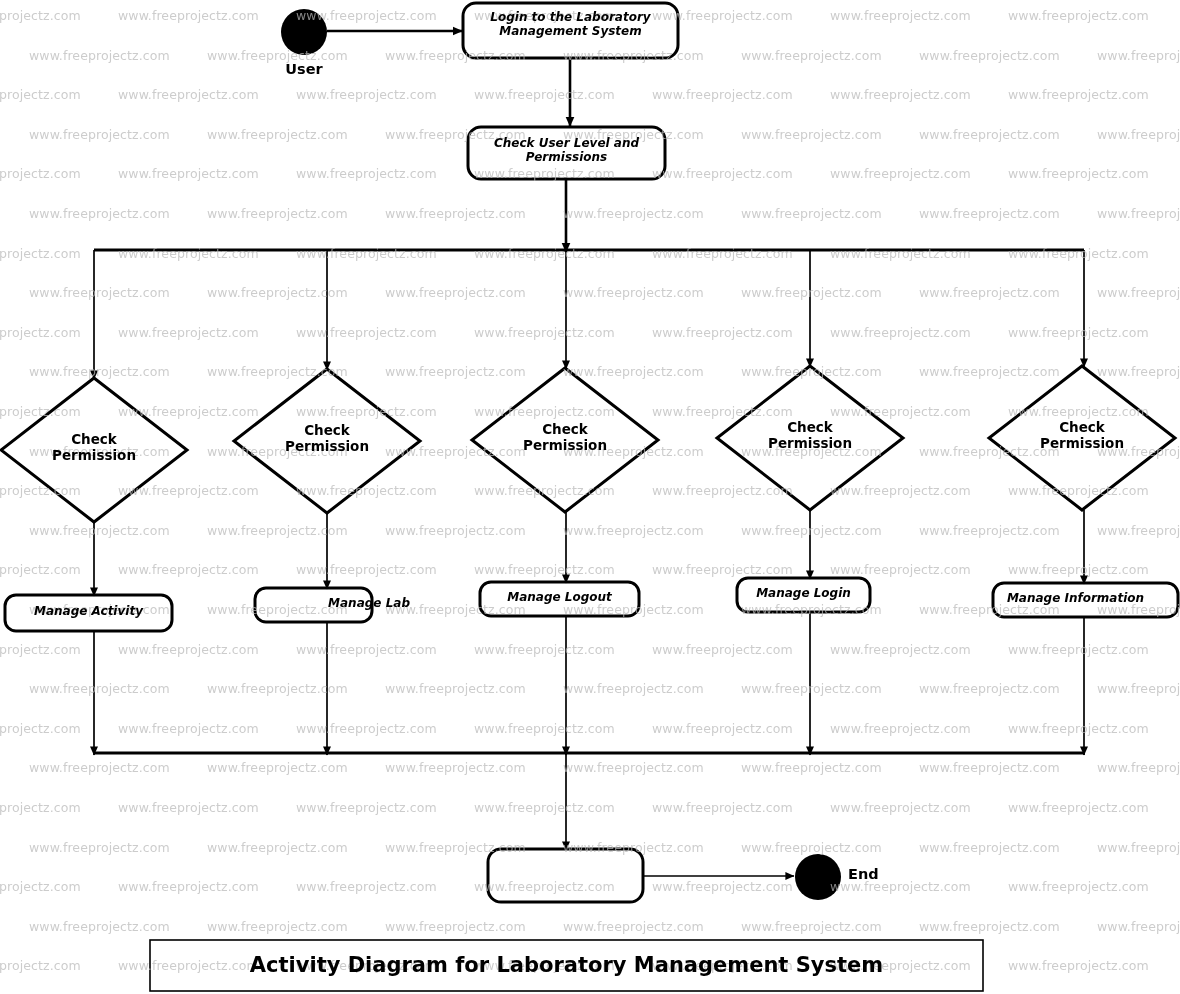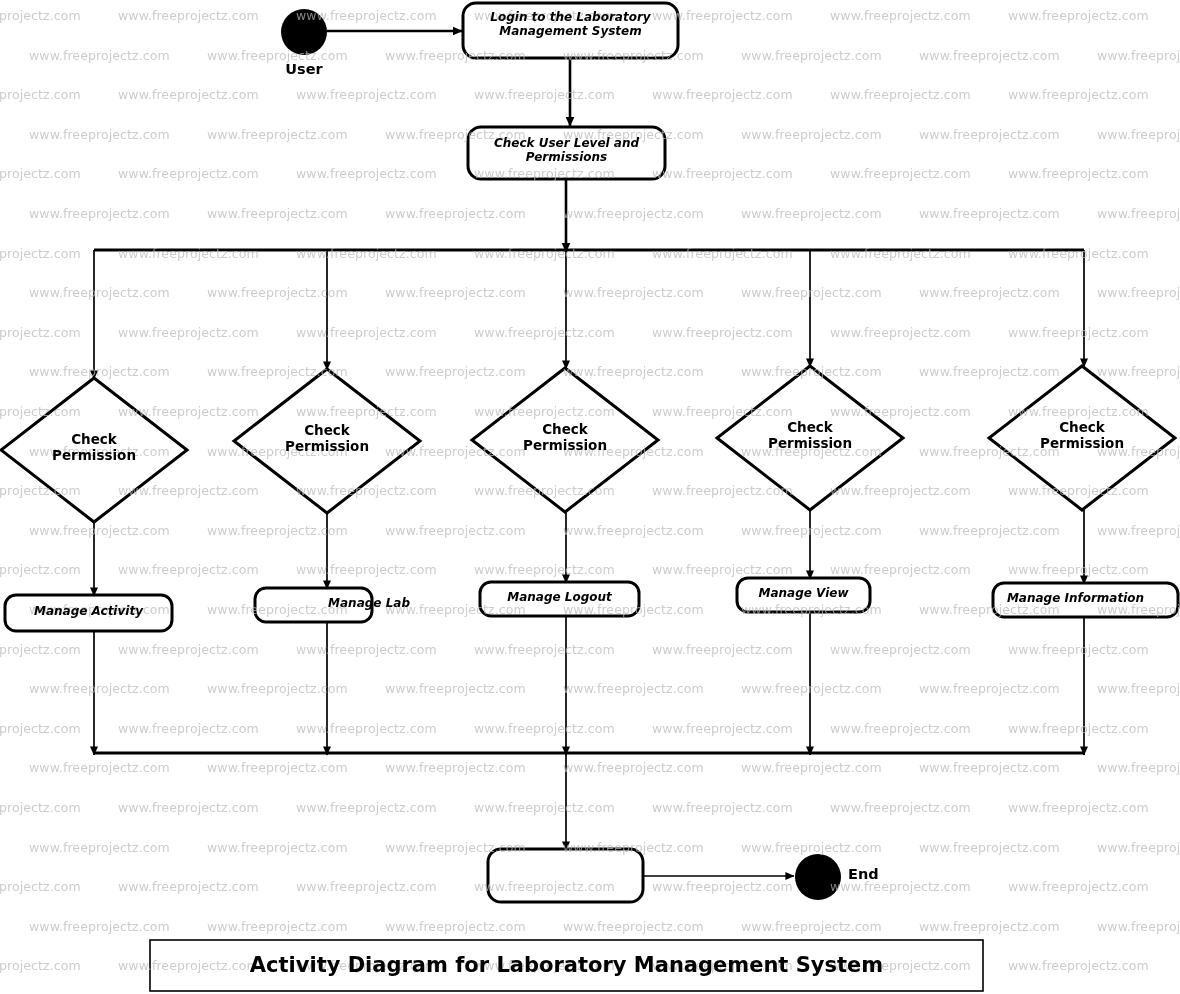--- a/index.html
+++ b/index.html
@@ -324,21 +324,21 @@
 
   <div class="node-label act-label" style="left:470px; top:136px; width:193px;">Check User Level and
 Permissions</div>
 
   <div class="node-label act-label" style="left:7px; top:604px; width:163px;">Manage Activity</div>
 
   <div class="node-label act-label" style="left:273px; top:596px; width:137px;text-align:right;">Manage Lab</div>
 
   <div class="node-label act-label" style="left:482px; top:590px; width:155px;">Manage Logout</div>
 
-  <div class="node-label act-label" style="left:739px; top:586px; width:129px;">Manage View</div>
+  <div class="node-label act-label" style="left:739px; top:586px; width:129px;">Manage Login</div>
 
   <div class="node-label act-label" style="left:995px; top:591px; width:161px;">Manage Information</div>
 
 
   <div class="node-label dec-label" style="left:24px; top:432px; width:140px;">Check
 Permission</div>
 
   <div class="node-label dec-label" style="left:257px; top:423px; width:140px;">Check
 Permission</div>
 

